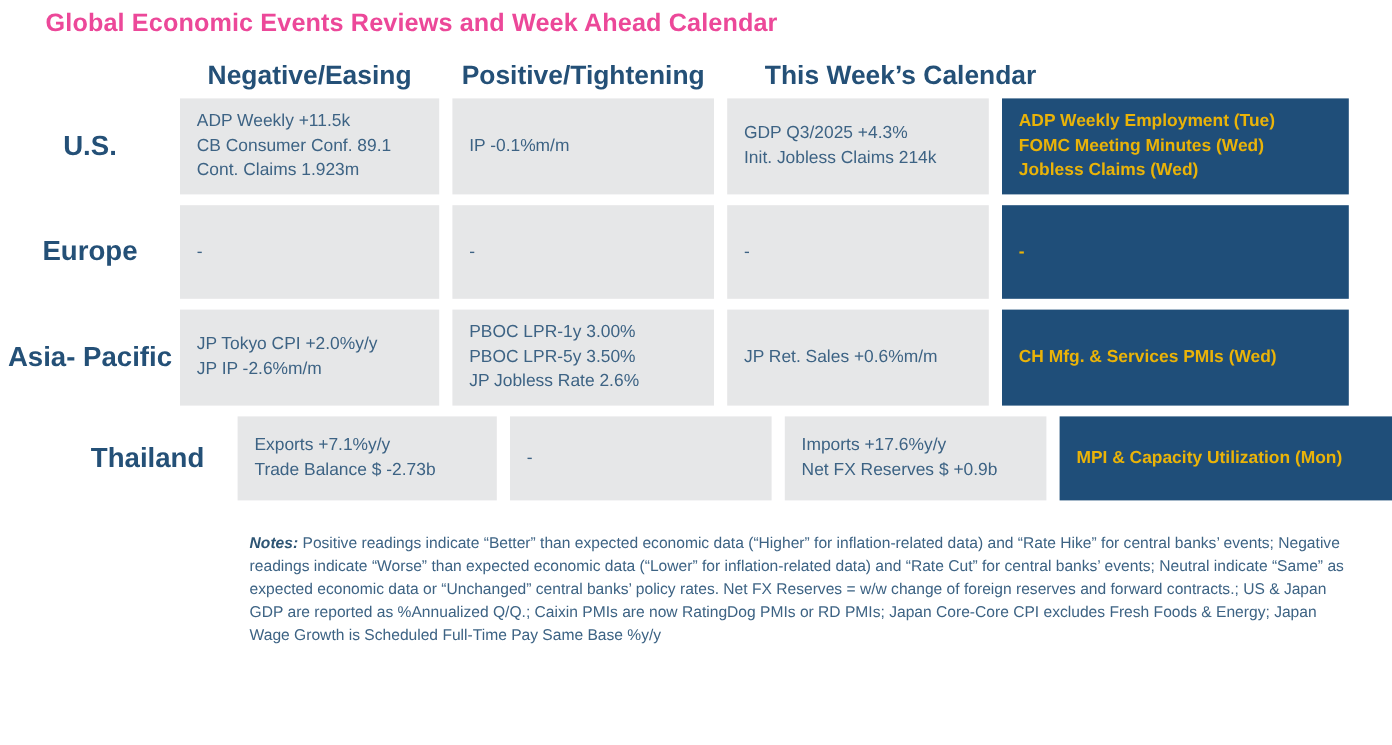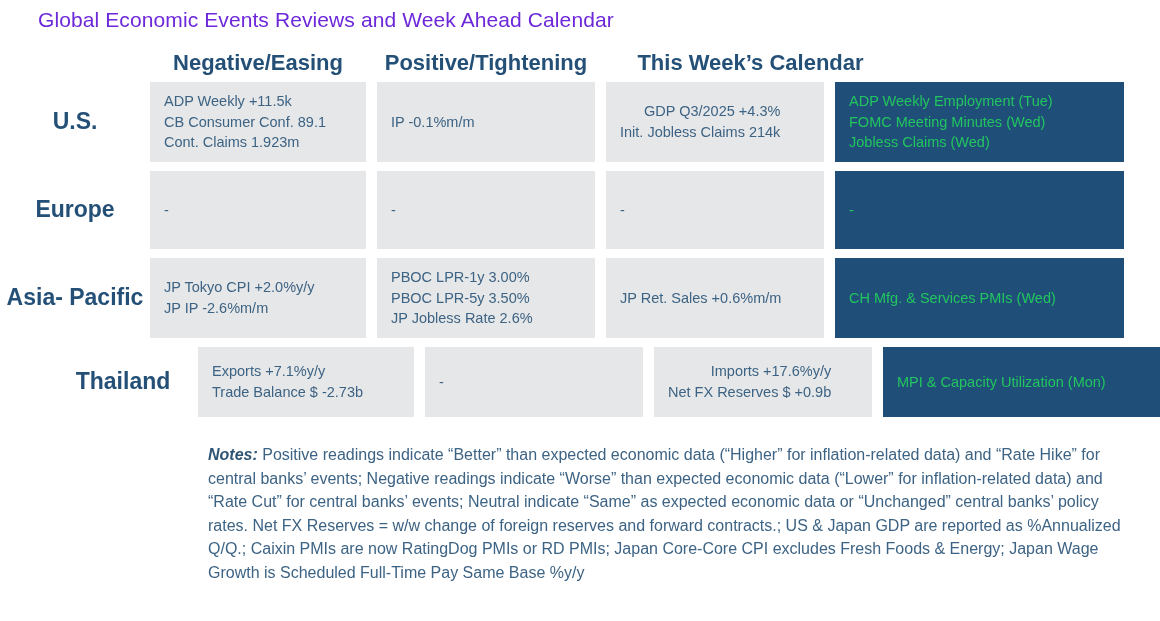--- a/index.html
+++ b/index.html
@@ -15,22 +15,22 @@
     overflow: hidden;
     position: relative;
   }
 
   
   .title {
     position: absolute;
     left: 38px;
     top: 8px;
     font-size: 21px;
-    font-weight: normal;
-    color: #6d28d9;
+    font-weight: bold;
+    color: #ec4899;
     letter-spacing: 0.1px;
     white-space: nowrap;
   }
 
   
   .table {
     position: absolute;
     left: 0;
     top: 44px;
     width: 1160px;
@@ -66,57 +66,58 @@
     align-items: center;
     justify-content: center;
     font-size: 22px;
     font-weight: bold;
     color: #245077;
     white-space: nowrap;
   }
 
   .c1 { width: 216px; flex: 0 0 216px; margin-right: 11px; }
   .c2 { width: 218px; flex: 0 0 218px; margin-right: 11px; }
-  .c3 { width: 218px; flex: 0 0 218px; margin-right: 11px; text-align: right; }
+  .c3 { width: 218px; flex: 0 0 218px; margin-right: 11px; }
   .c4 { width: 289px; flex: 0 0 289px; }
 
   .cell {
     background: #e6e7e8;
     display: flex;
     align-items: center;
     box-sizing: border-box;
     padding: 6px 14px;
     font-size: 14.5px;
     line-height: 1.42;
     color: #3d6384;
     white-space: pre-line;
   }
 
   .cell.calendar {
     background: #1f4e79;
-    color: #22c55e;
+    color: #eab308;
+    font-weight: bold;
   }
 
   .row.r-us     { height: 80px; margin-bottom: 9px; }
   .row.r-eu     { height: 78px; margin-bottom: 9px; border-radius: 14px; }
   .row.r-ap     { height: 80px; margin-bottom: 9px; }
   .row.r-th     { height: 70px; padding-left: 48px; }
 
   .row.r-us .cell,
   .row.r-eu .cell,
   .row.r-ap .cell,
   .row.r-th .cell { height: 100%; }
 
   
   .notes {
     position: absolute;
     left: 208px;
     top: 443px;
     width: 922px;
-    font-size: 16px;
+    font-size: 13px;
     line-height: 1.47;
     color: #3d6384;
     text-align: left;
   }
   .notes b {
     font-weight: bold;
     font-style: italic;
     color: #2e5574;
   }
 </style>

